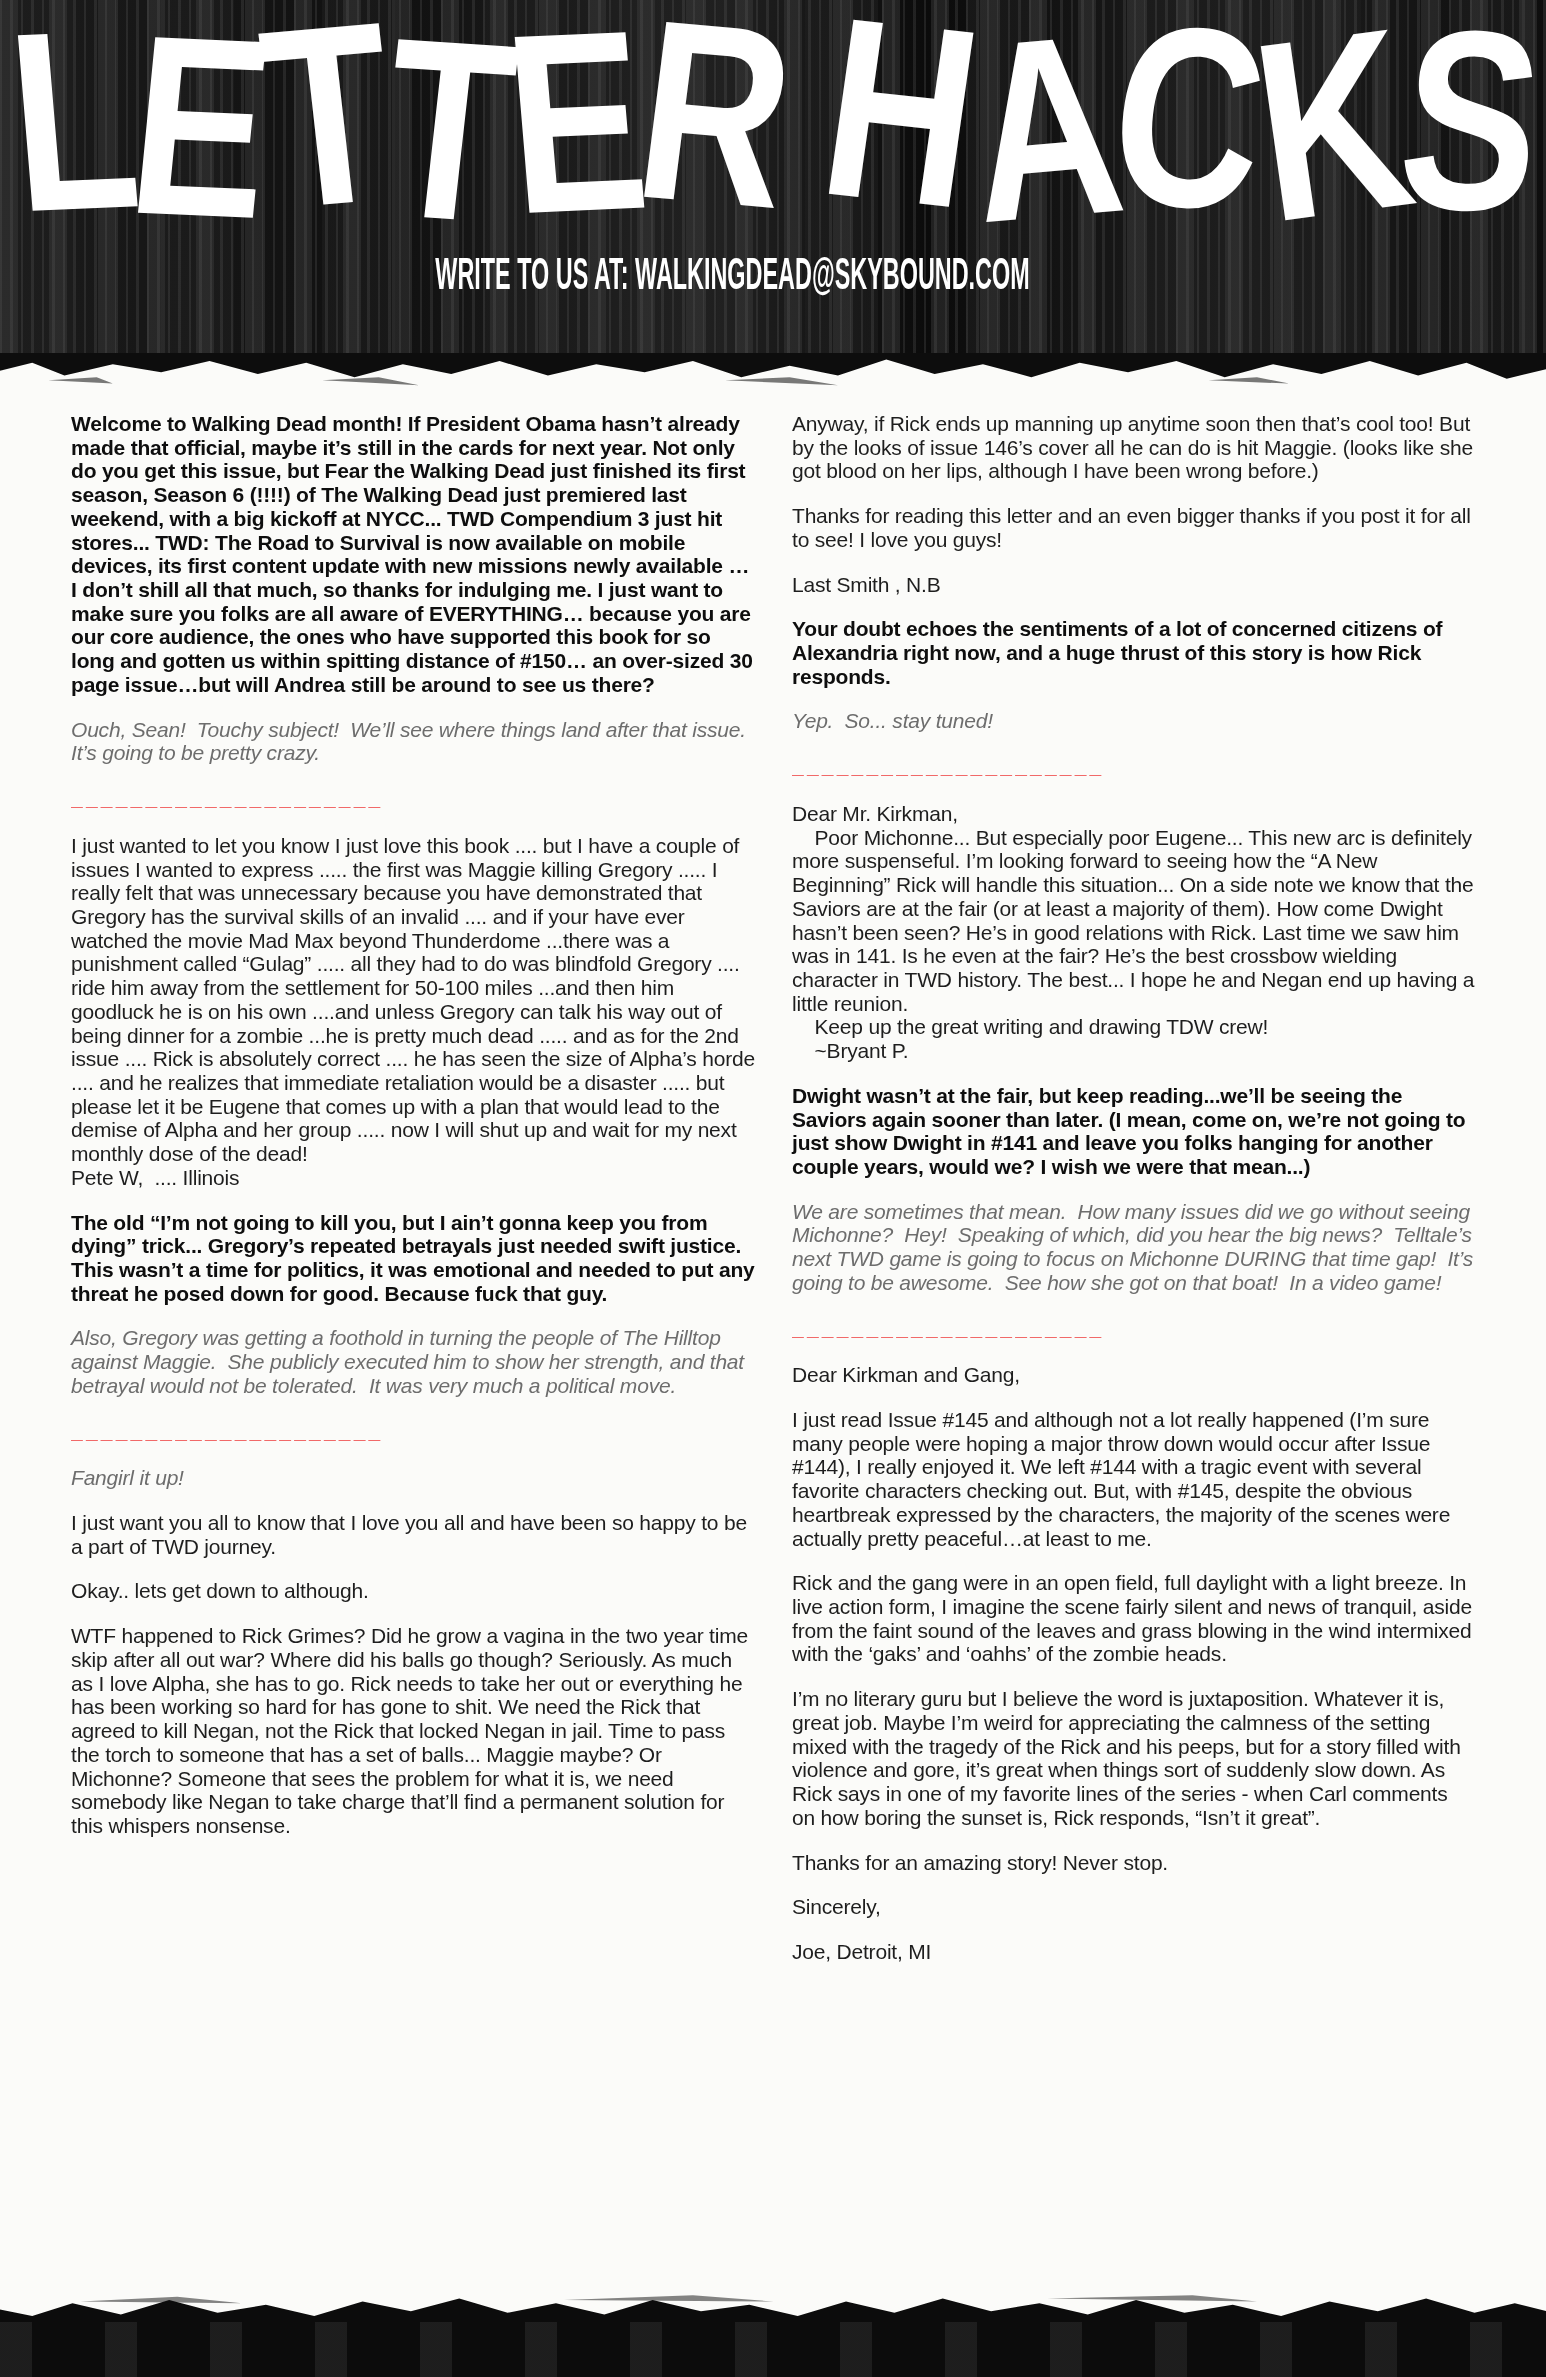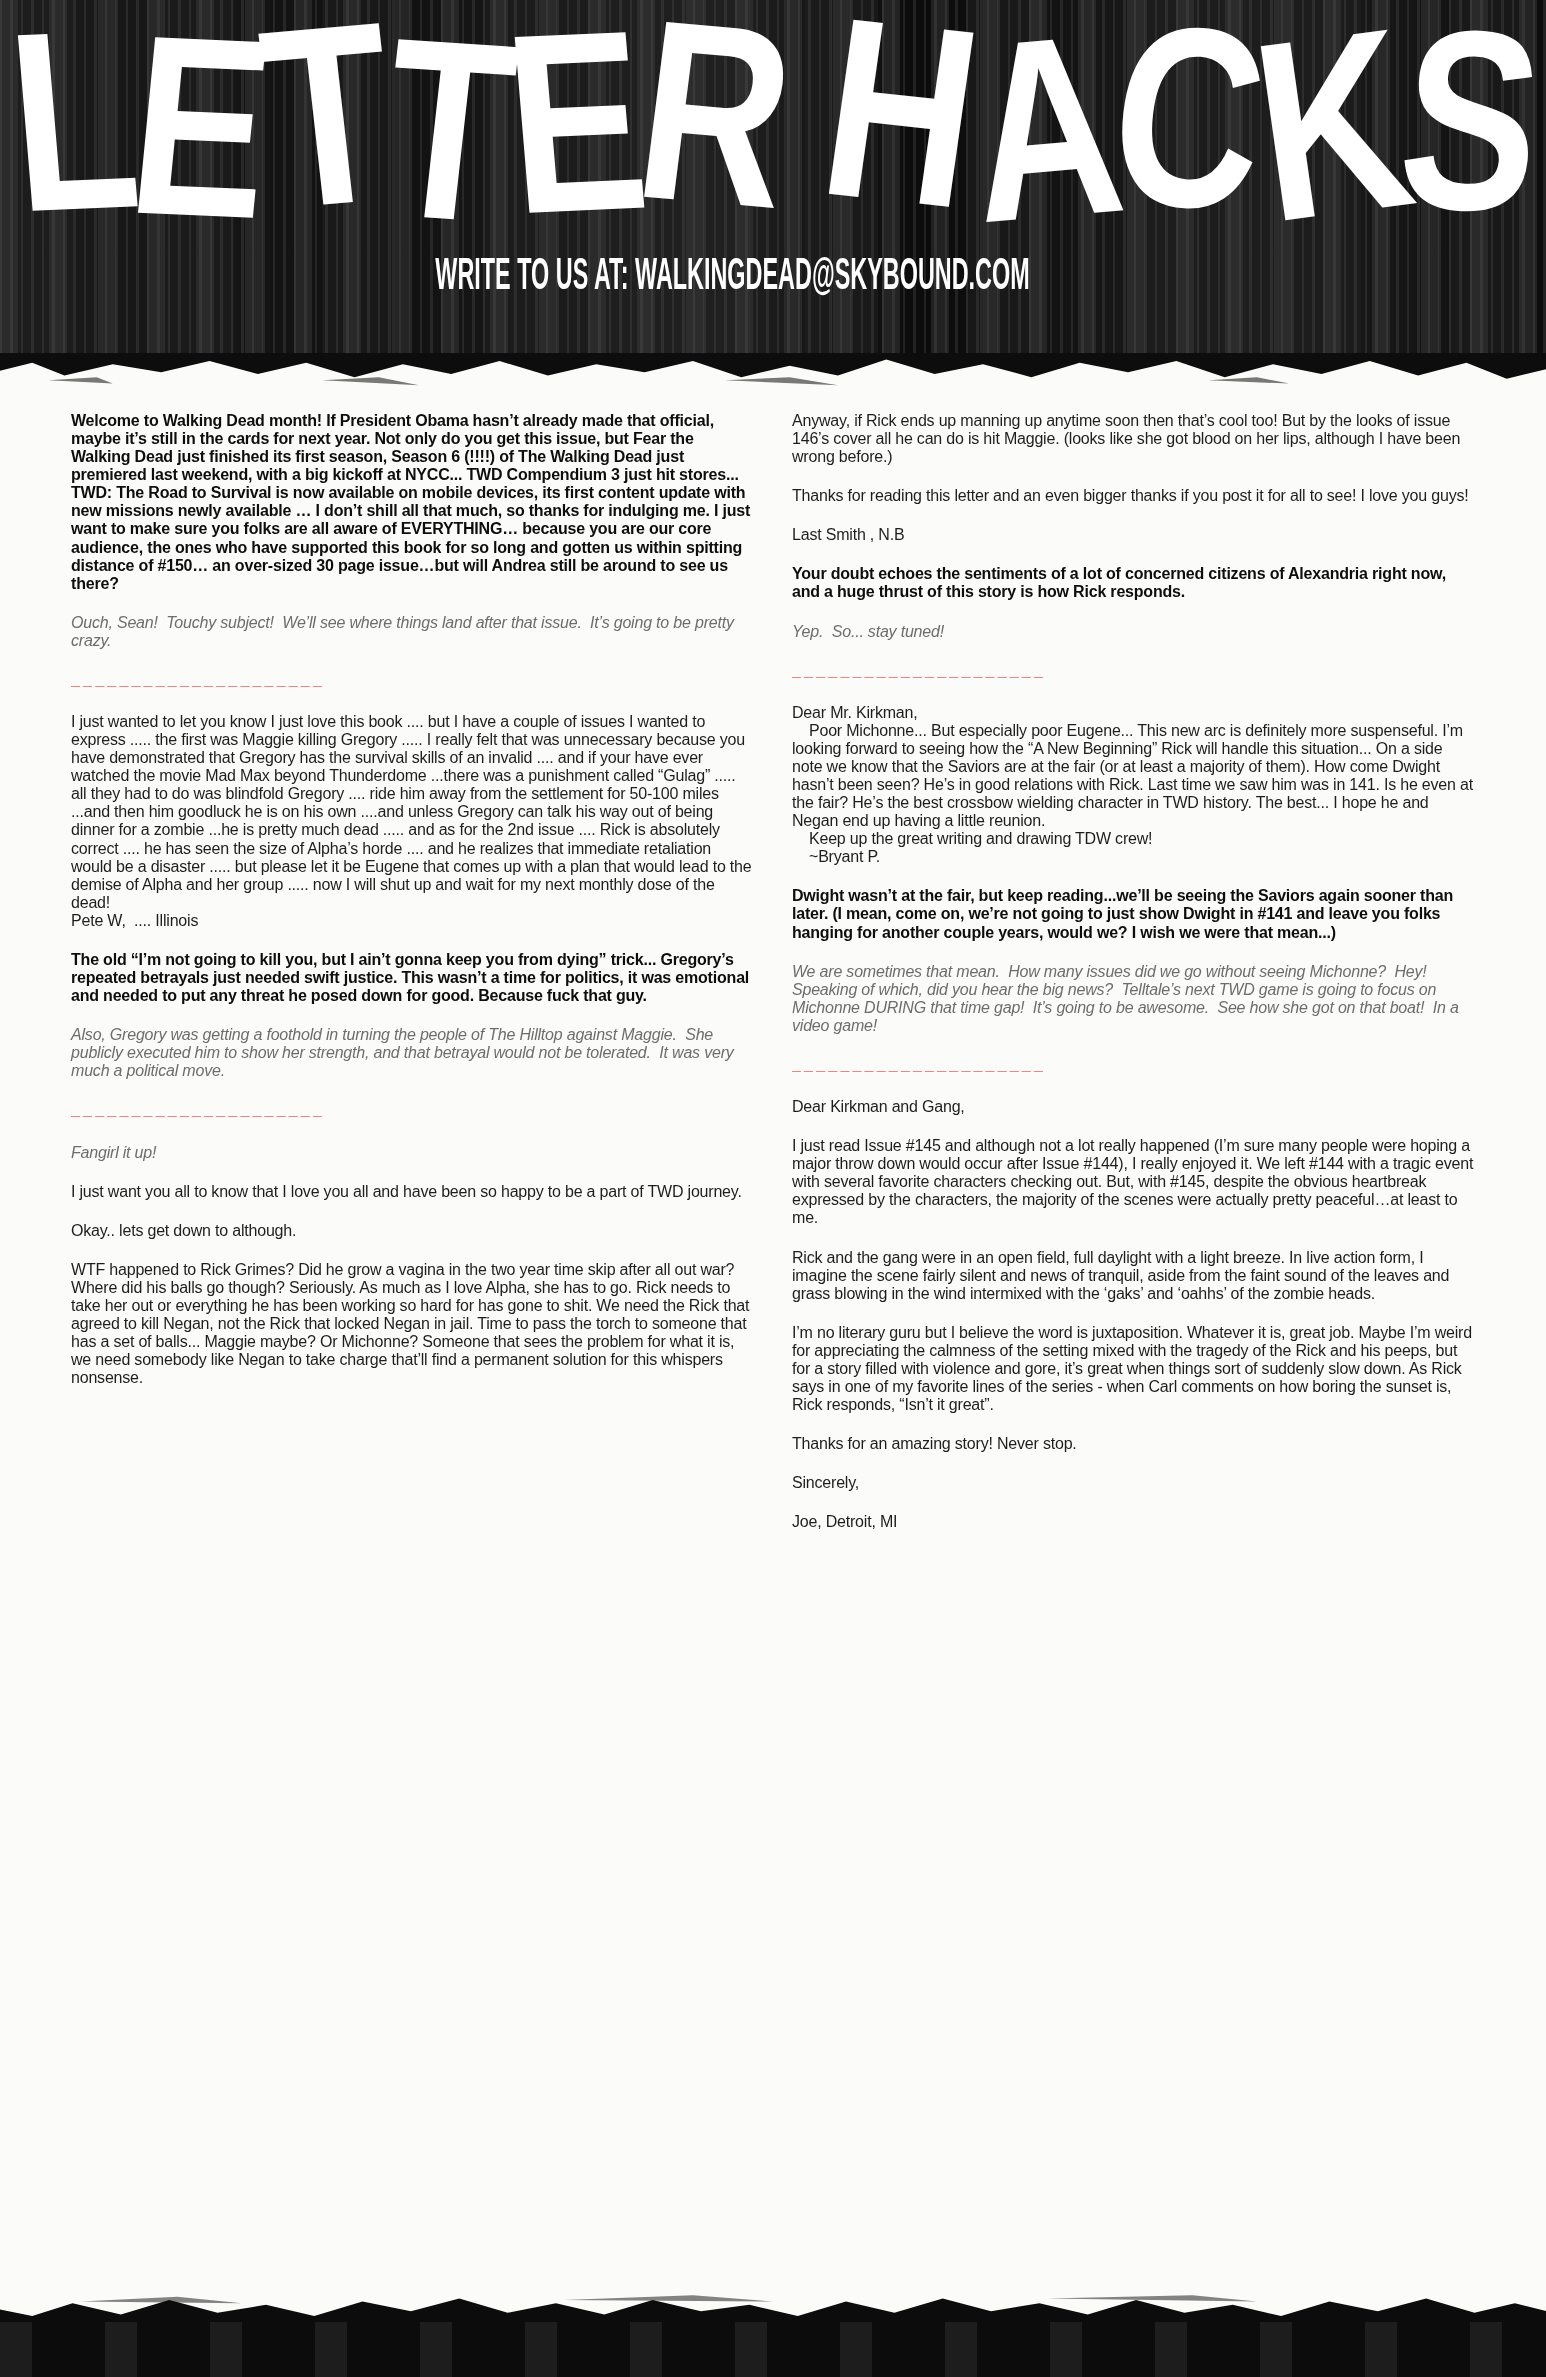--- a/index.html
+++ b/index.html
@@ -36,21 +36,21 @@
     white-space:nowrap;
   }
   
   .columns{
     position:absolute;top:412px;left:71px;width:1405px;
     display:flex;gap:37px;
   }
   .col{width:684px;}
   .col p{
     margin:0 0 21px 0;
-    font-size:16px;line-height:1.13;letter-spacing:-0.2px;
+    font-size:21px;line-height:1.13;letter-spacing:-0.2px;
     color:#1e1e1e;white-space:pre-wrap;
   }
   .col p.bold{font-weight:bold;color:#0e0e0e;}
   .col p.italic{font-weight:normal;font-style:italic;color:#6d6d6d;}
   .col p.divider{
     font-weight:bold;color:#ef4444;letter-spacing:3.2px;
     margin:0px 0 24px 0;white-space:nowrap;overflow:hidden;
   }
   
   .edge-bottom{position:absolute;bottom:53px;left:0;width:1547px;height:32px;display:block;}

